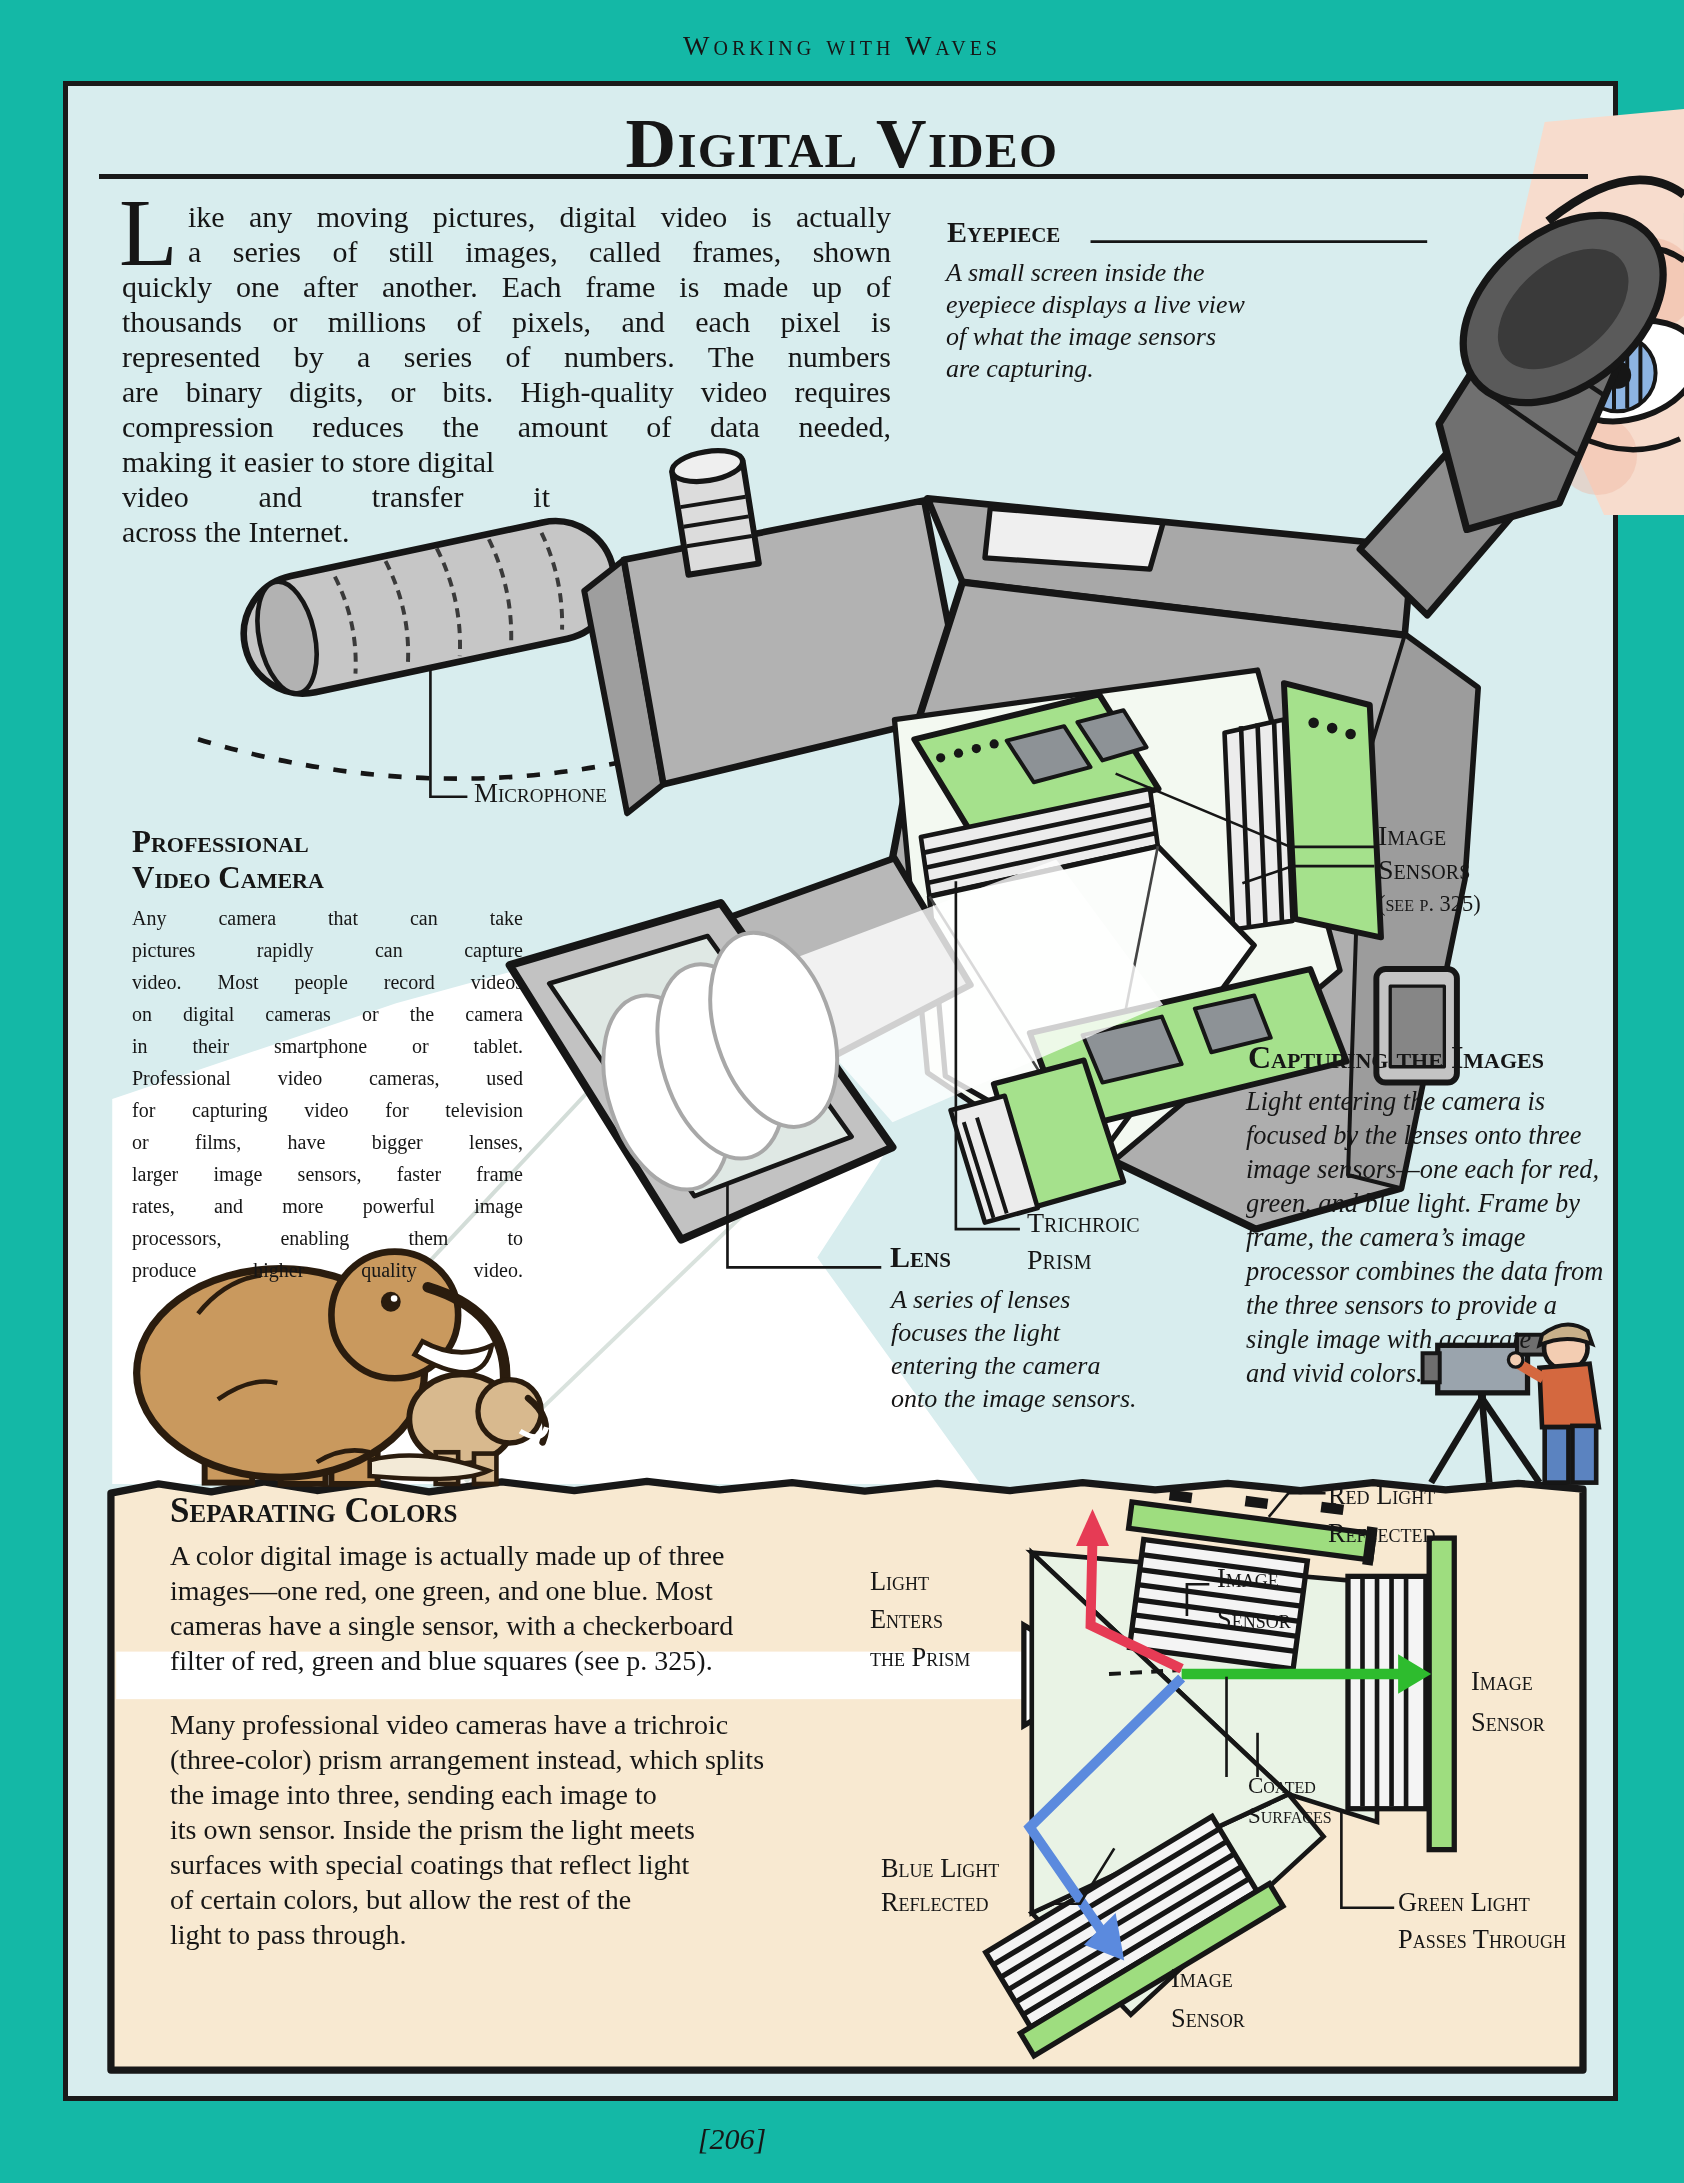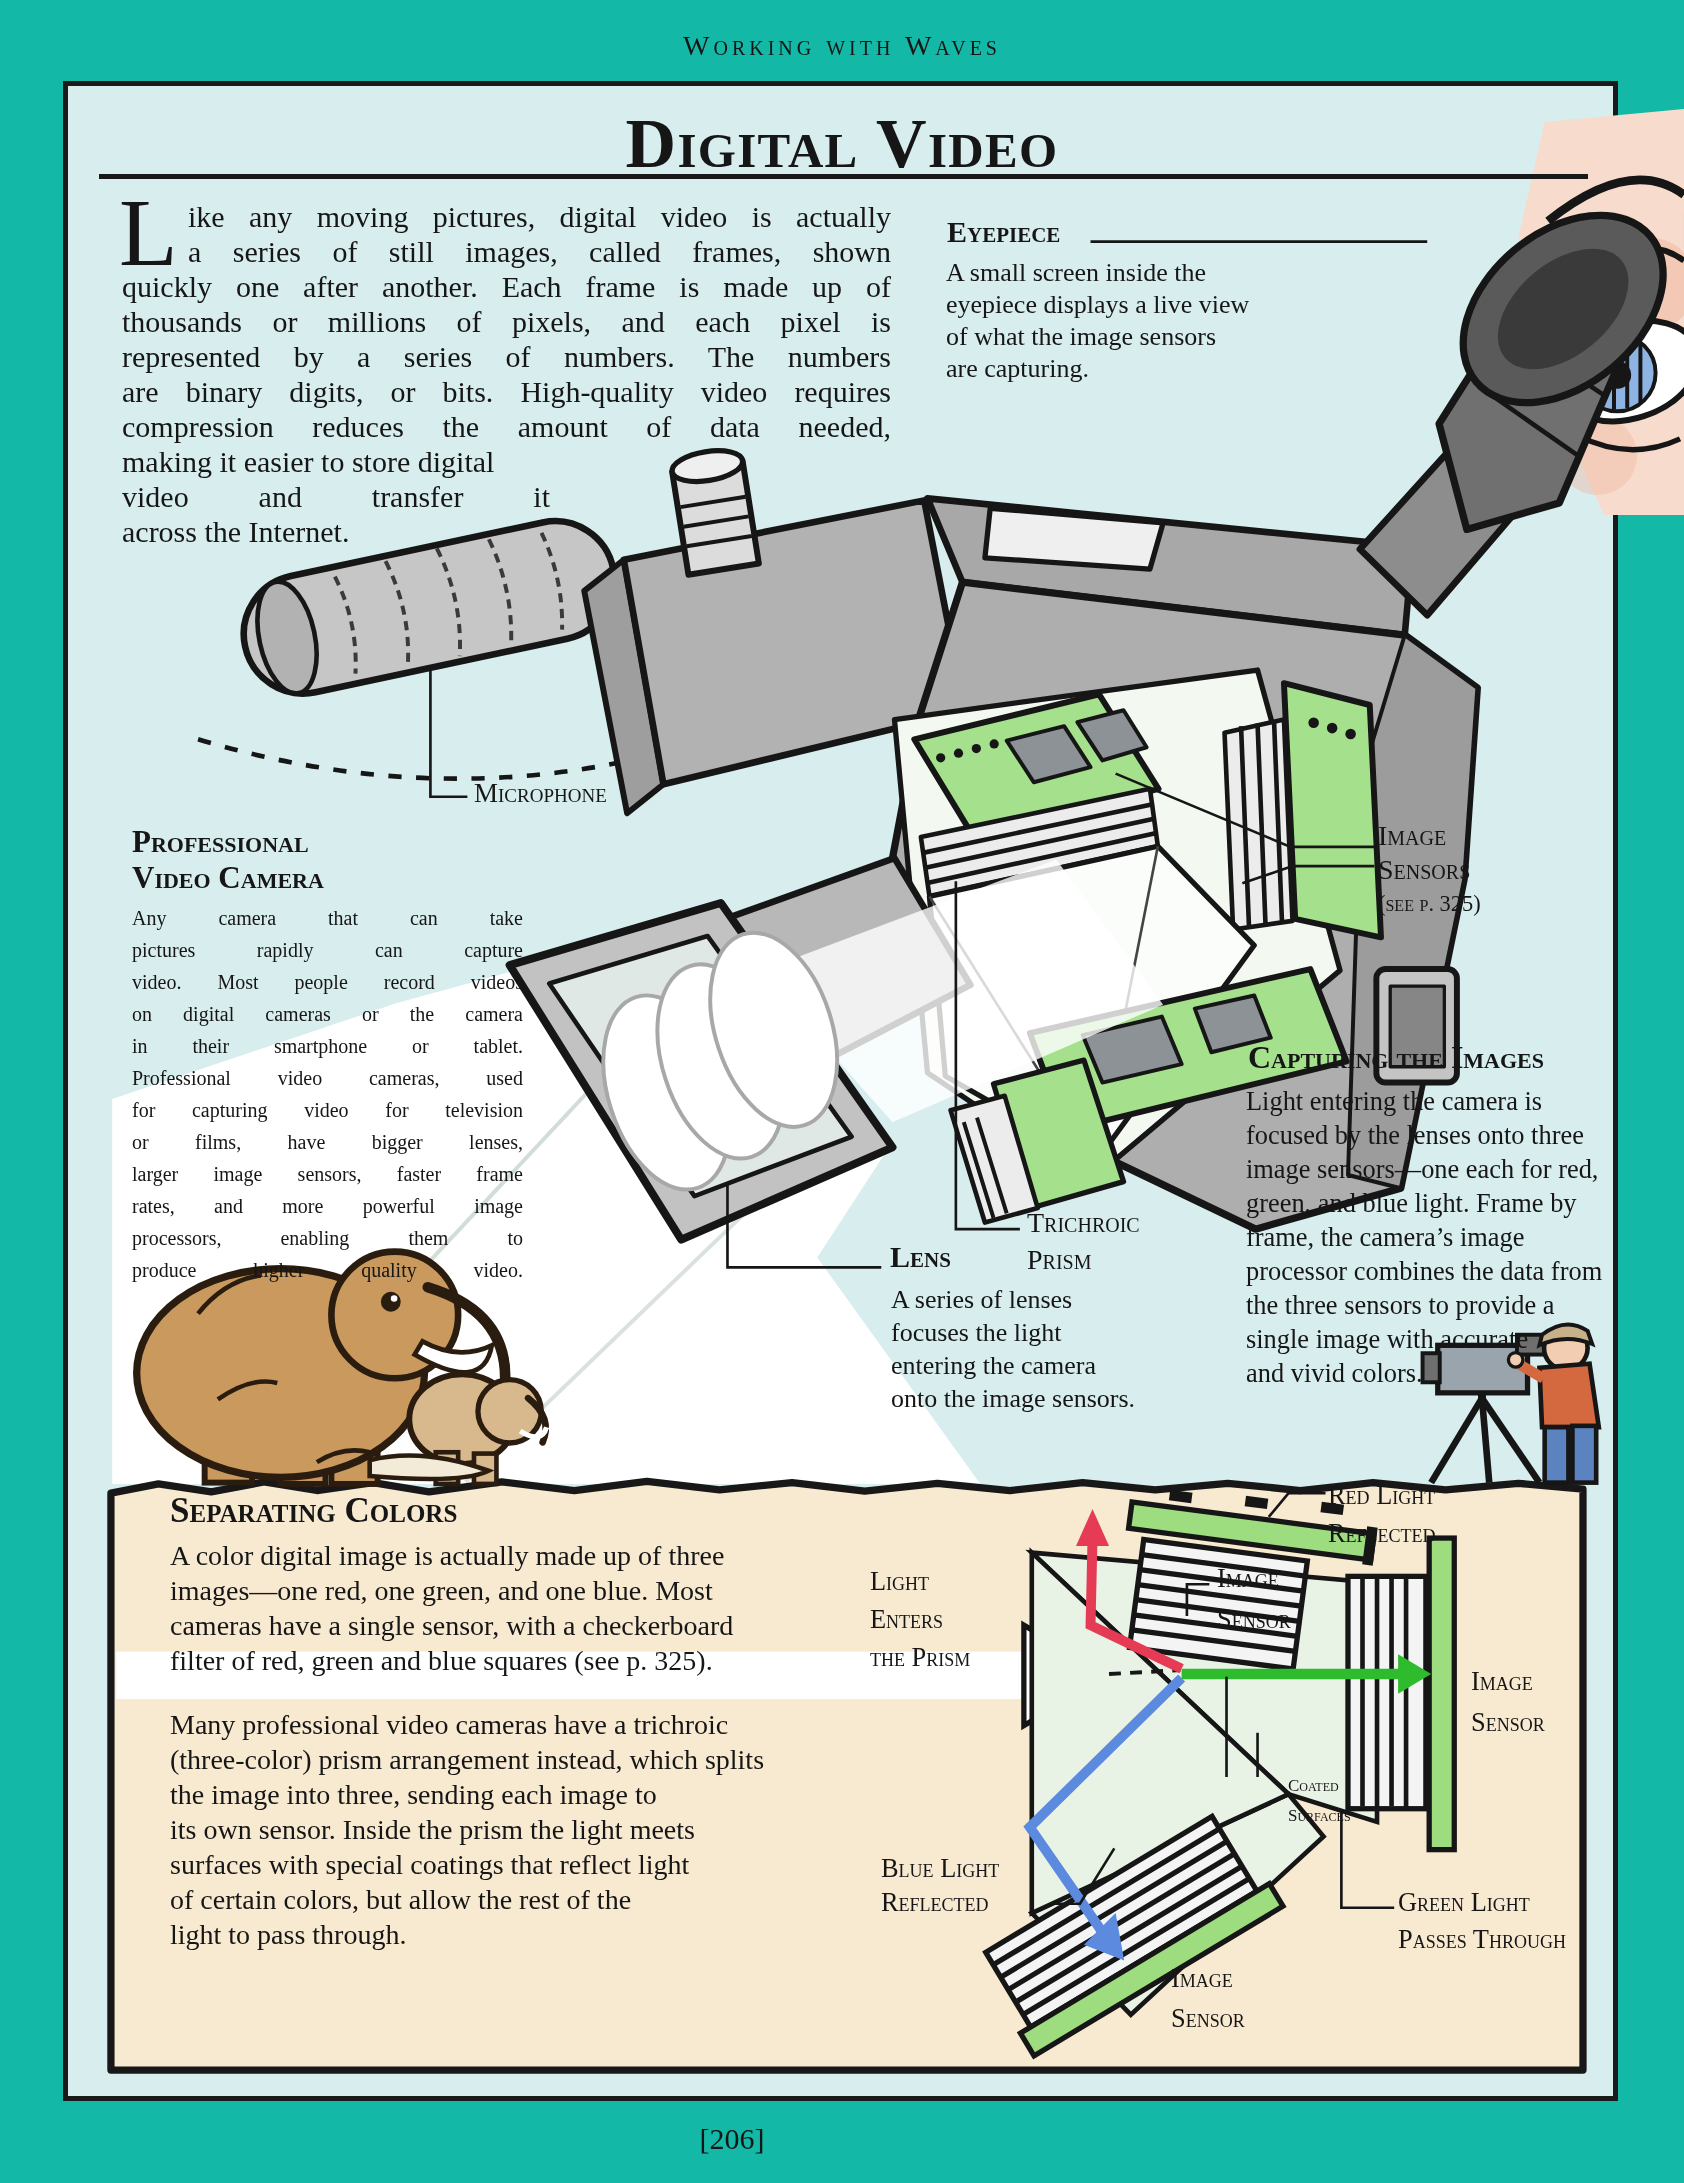--- a/index.html
+++ b/index.html
@@ -1,20 +1,20 @@
 <!DOCTYPE html>
 <html style="font-size:10.6px"><head>
 <meta charset="utf-8">
 <style>
   html,body{margin:0;padding:0;background:#ffffff;}
   .page{position:relative;width:1684px;height:2183px;background:#14b8a6;overflow:hidden;
         font-family:"Liberation Serif",serif;color:#161616;}
   .abs{position:absolute;}
   .sc{font-variant:small-caps;}
-  .it{}
+  .it{font-style:italic;}
   .b{font-weight:bold;}
   .panel{left:63px;top:81px;width:1555px;height:2020px;background:#d8edee;border:5.3px solid #1a1a1a;box-sizing:border-box;}
   .hdr{left:0;top:30px;width:1684px;text-align:center;font-size:28px;letter-spacing:4px;}
   .title{left:0;top:104px;width:1684px;text-align:center;font-size:70px;font-weight:bold;letter-spacing:1.3px;}
   .rule{left:99px;top:174px;width:1489px;height:4.6px;background:#191919;}
   svg.art{position:absolute;left:0;top:0;z-index:1;pointer-events:none;}
   .txt{z-index:2;}
   
   .dropcap{left:119px;top:193px;font-size:96px;line-height:79px;}
   .intro{left:122px;top:199px;width:772px;font-size:30px;line-height:35px;}
@@ -44,21 +44,21 @@
   
   .sep-h{left:170px;top:1491px;font-size:35px;}
   .sep-p1{left:170px;top:1538px;font-size:28px;line-height:35px;}
   .sep-p2{left:170px;top:1707px;font-size:28px;line-height:35px;}
   
   .dlab{font-size:26.4px;line-height:38px;}
   .lab-red{left:1328px;top:1476px;}
   .lab-ist{left:1217px;top:1558px;line-height:41px;}
   .lab-light{left:870px;top:1562px;}
   .lab-isr{left:1471px;top:1661px;line-height:41px;}
-  .lab-coat{left:1288px;top:1771px;font-size:17px;line-height:30px;}
+  .lab-coat{left:1248px;top:1771px;font-size:23px;line-height:30px;}
   .lab-blue{left:881px;top:1851px;line-height:34px;}
   .lab-green{left:1398px;top:1884px;line-height:37px;}
   .lab-isb{left:1171px;top:1958px;line-height:40px;}
   .pageno{left:0;top:2122px;width:1464px;text-align:center;font-size:30px;}
 </style>
 </head>
 <body>
 
 <div class="page">
 

